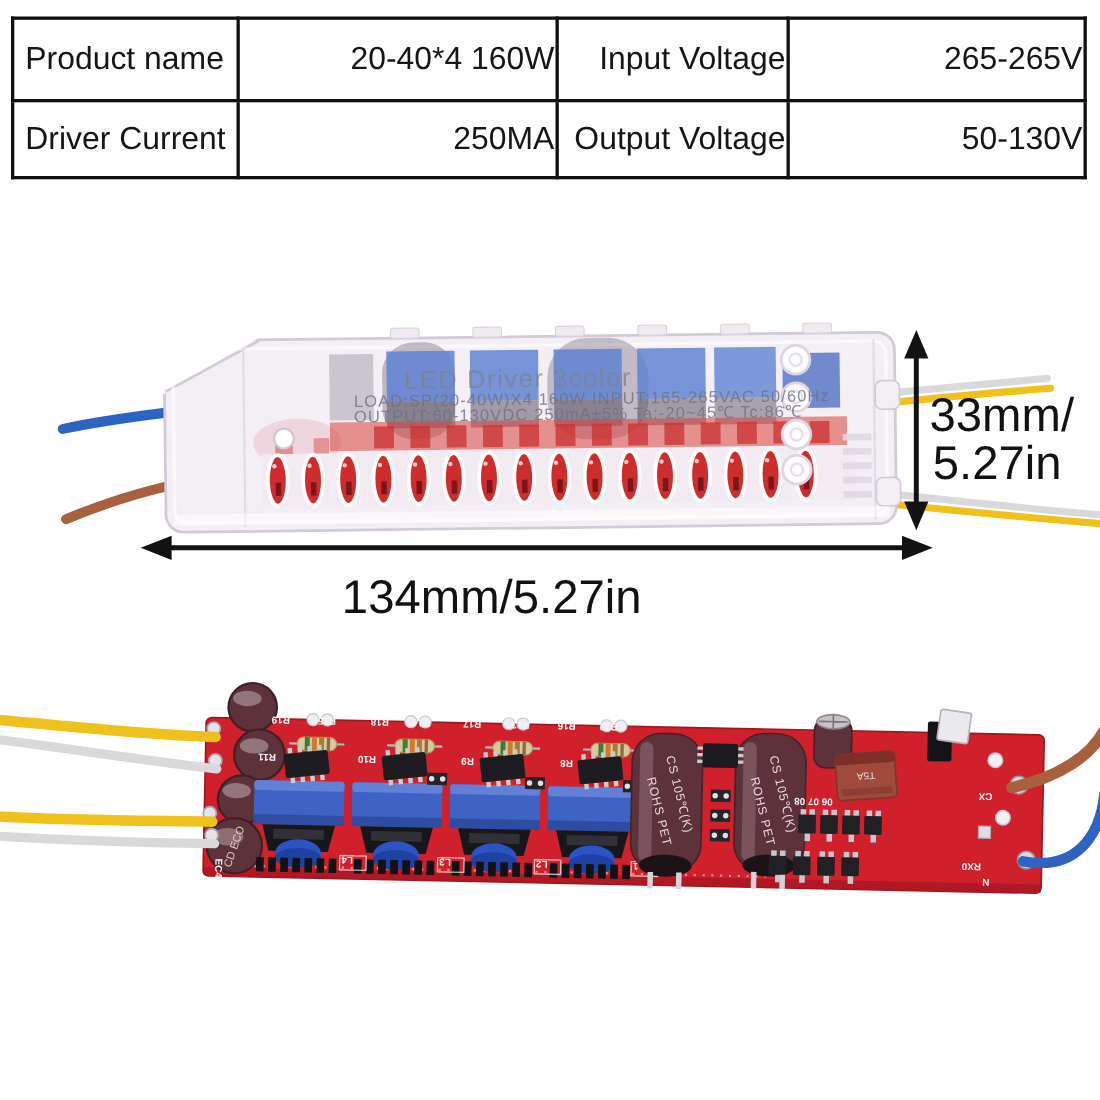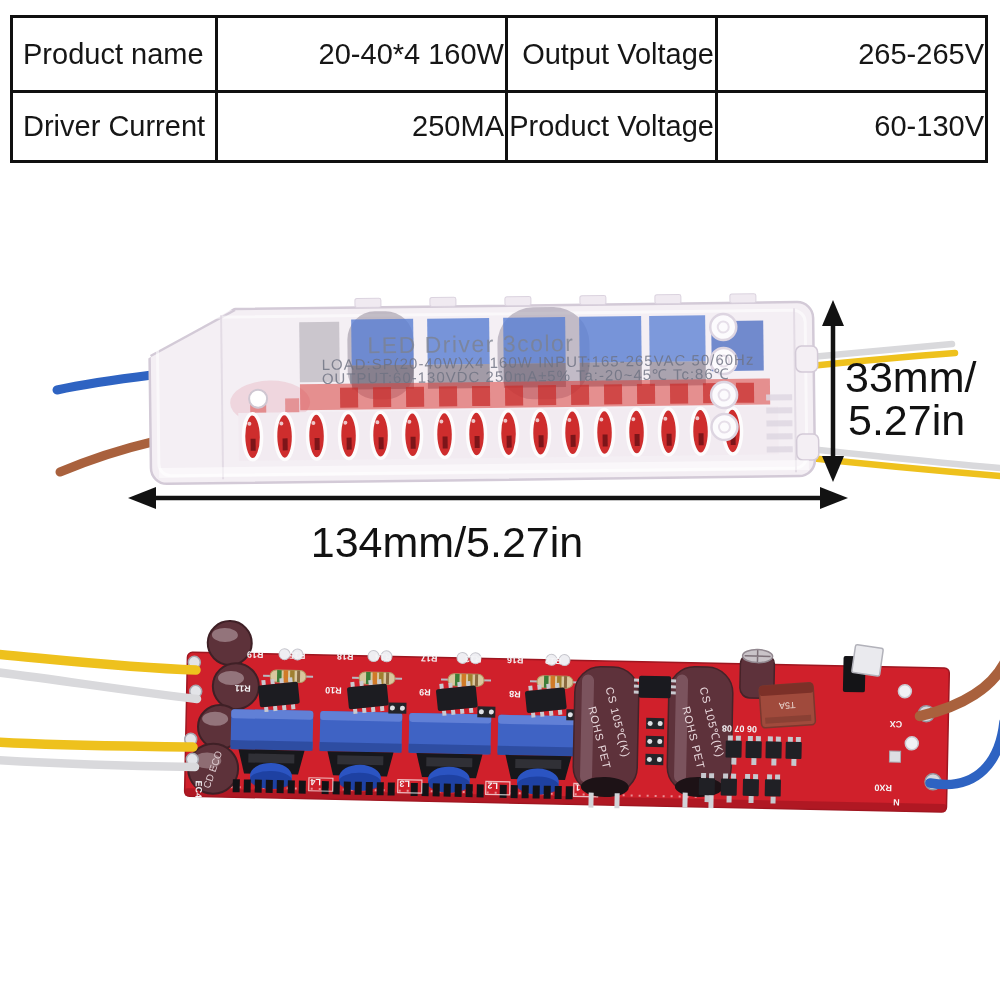--- a/index.html
+++ b/index.html
@@ -27,28 +27,28 @@
     <colgroup>
         <col style="width:205px">
         <col style="width:290px">
         <col style="width:210px">
         <col style="width:270px">
       </colgroup>
     <tbody>
         <tr style="height:75px">
       <td class="lab">Product name</td>
       <td class="val">20-40*4 160W</td>
-      <td class="val">Output Voltage</td>
+      <td class="val">Input Voltage</td>
       <td class="val">265-265V</td>
     </tr>
     <tr style="height:70px">
       <td class="lab">Driver Current</td>
       <td class="val">250MA</td>
-      <td class="val">Product Voltage</td>
-      <td class="val">60-130V</td>
+      <td class="val">Output Voltage</td>
+      <td class="val">50-130V</td>
     </tr>
   </tbody>
     </table>
 
   <svg class="photo-svg" style="top:280px" width="1000" height="300" viewBox="0 0 1000 300">
     <defs>
       <symbol id="slot" overflow="visible">
         <ellipse cx="0" cy="0" rx="9" ry="23" fill="#ce2d2d" stroke="#fdfcfd" stroke-width="3.5"></ellipse>
         <rect x="-2" y="2" width="5" height="12" fill="#6d1216" opacity=".85"></rect>
         <circle cx="-3" cy="-13" r="2" fill="#f6eef0" opacity=".8"></circle>

